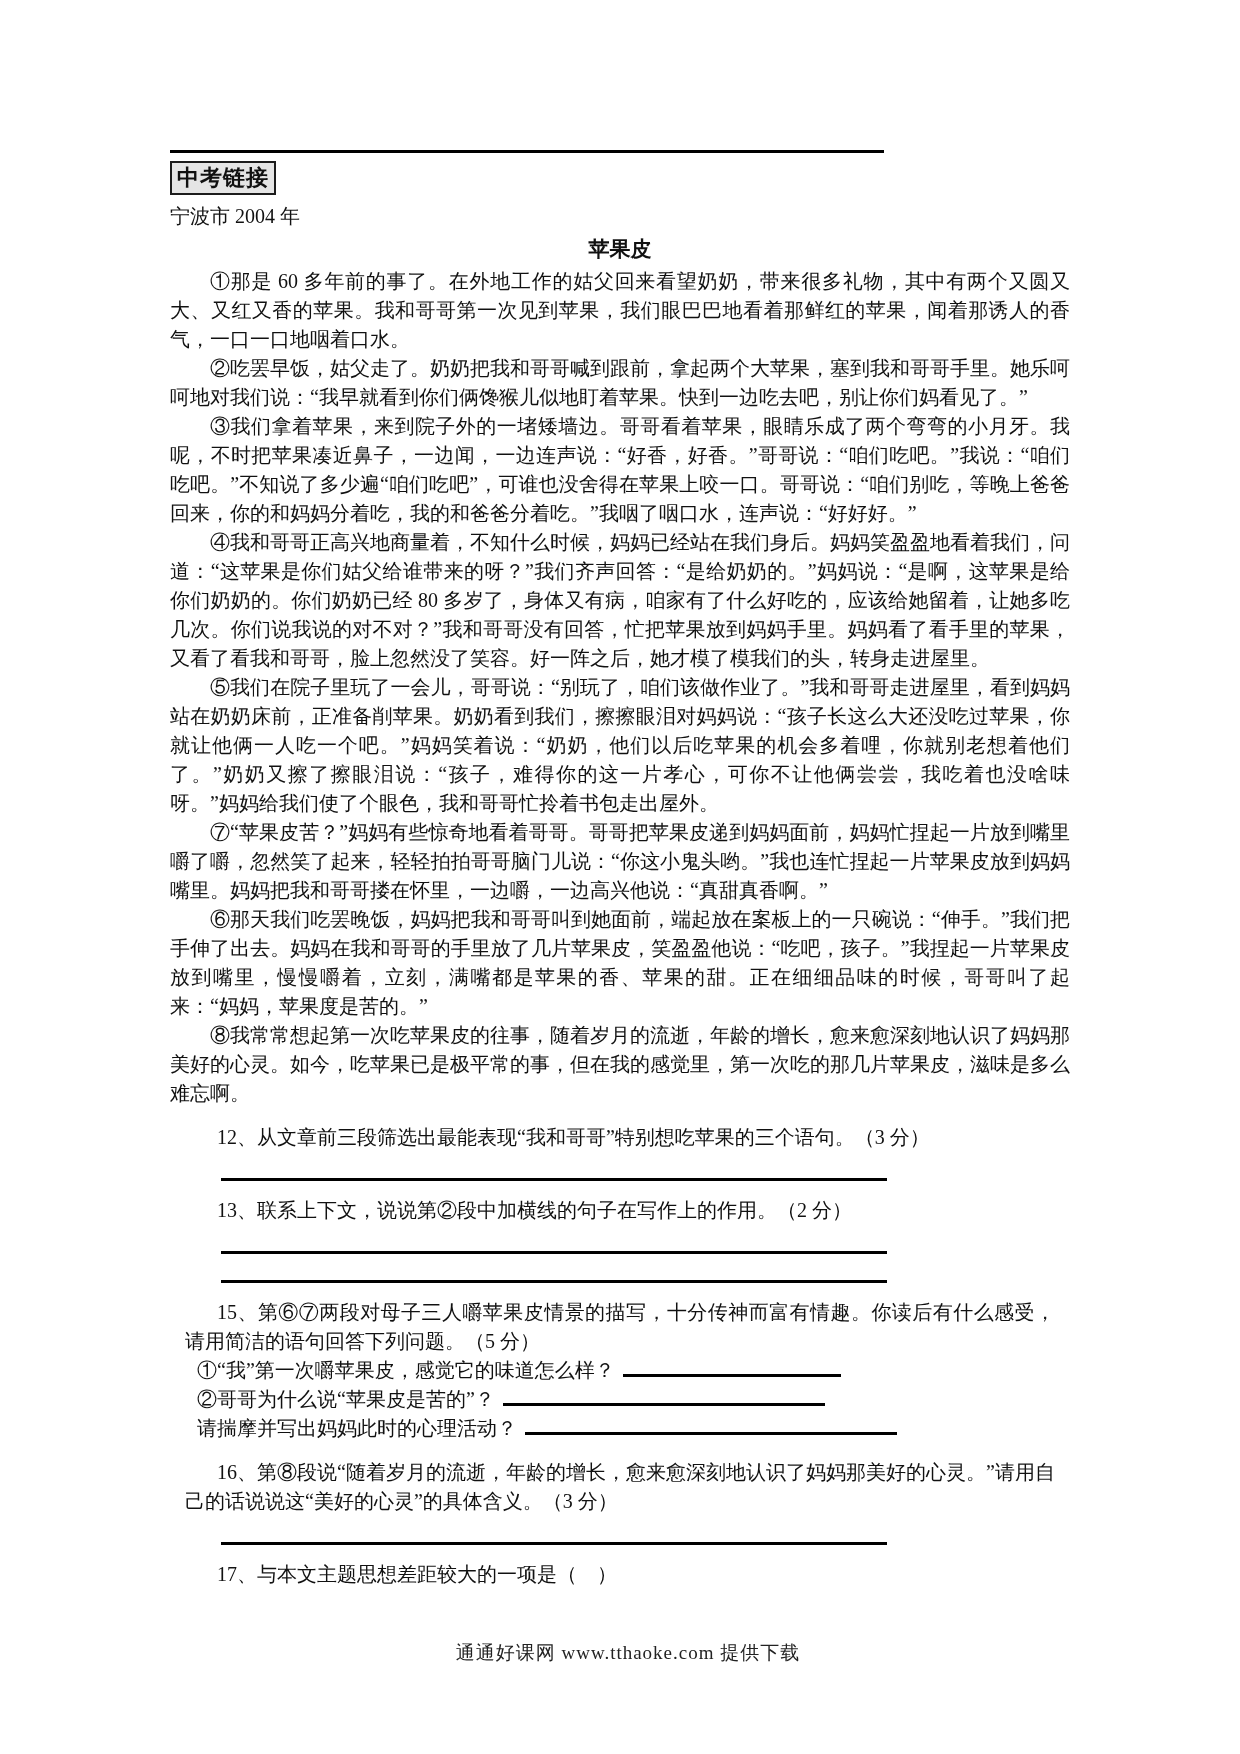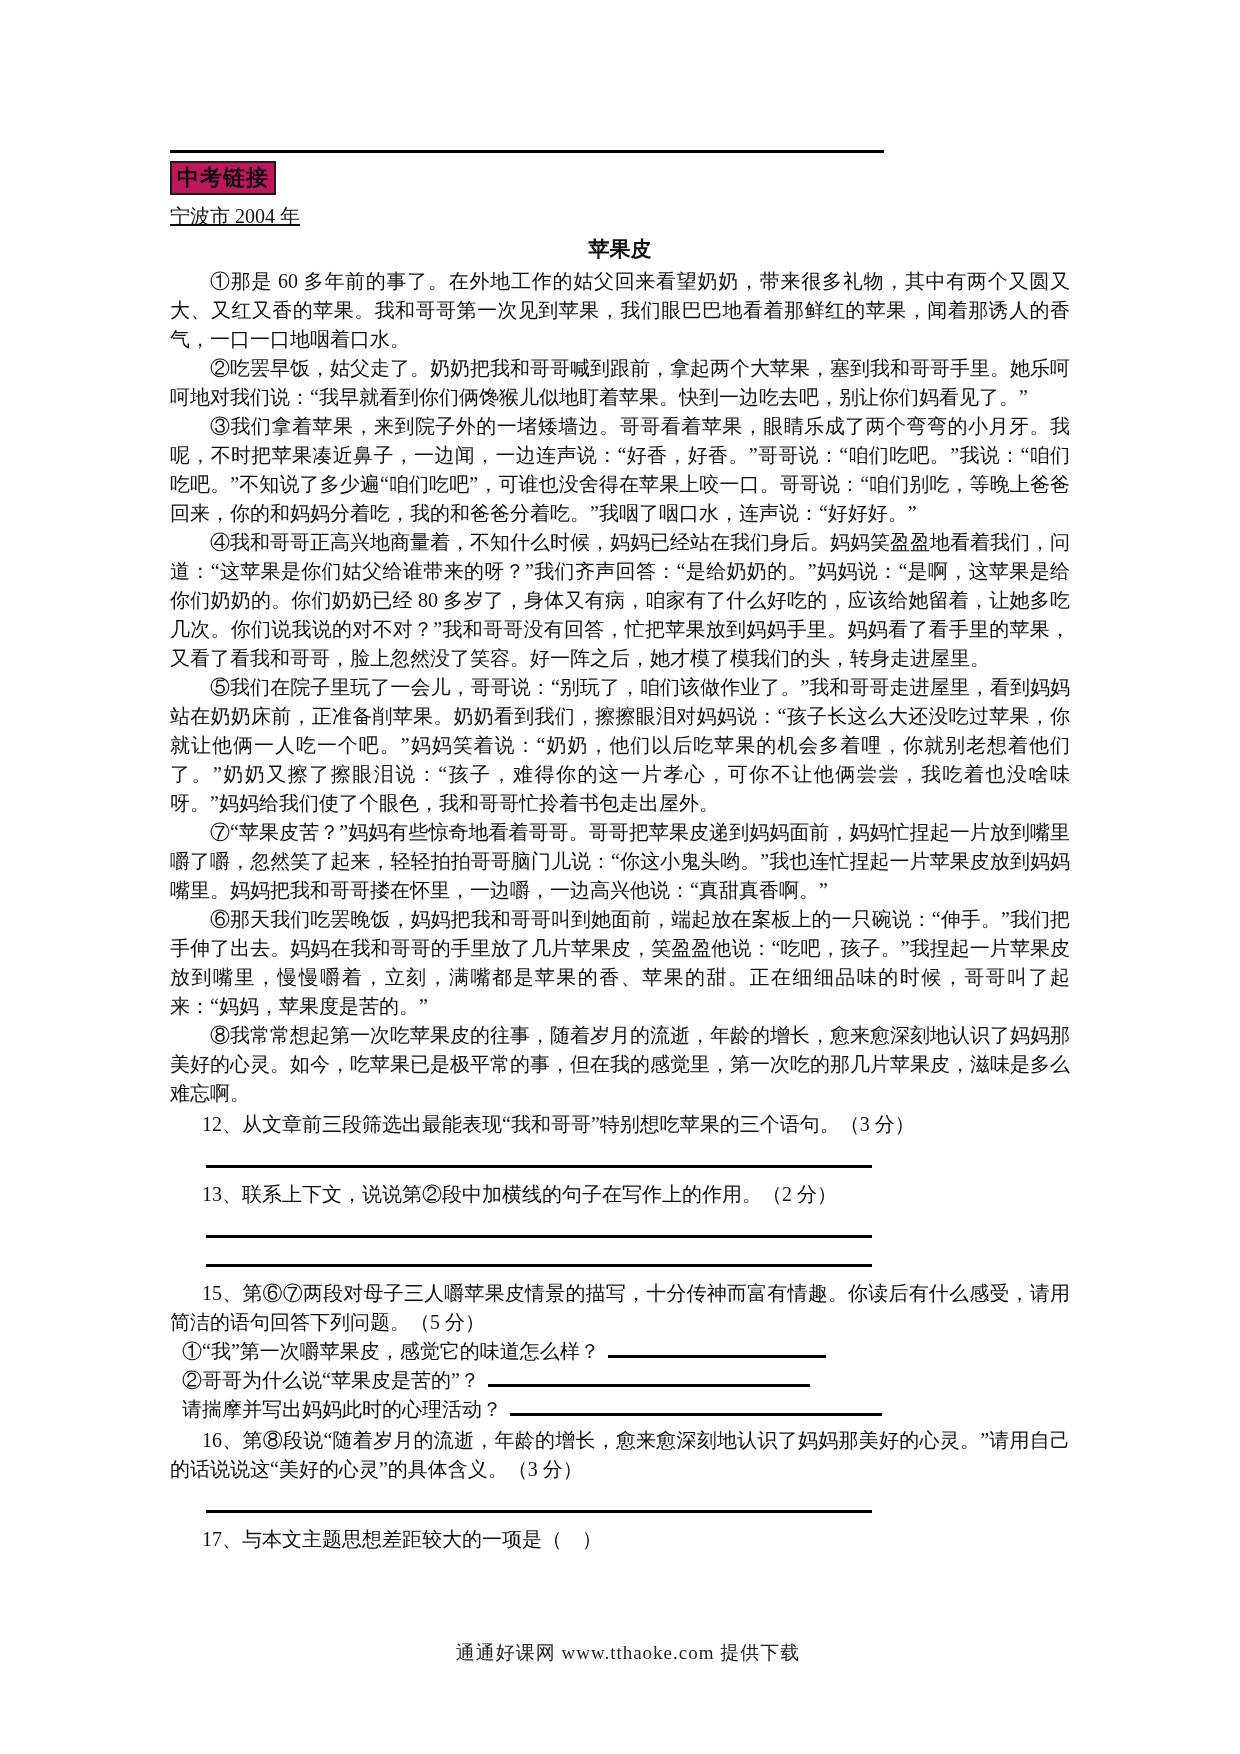--- a/index.html
+++ b/index.html
@@ -11,35 +11,35 @@
     padding:150px 170px 0 170px;
     font-family:"Liberation Serif","DejaVu Serif",serif;
     color:#111;
     overflow:hidden;
   }
   .top-rule{width:714px;height:0;border-top:3px solid #000;}
   .badge{
     display:inline-block;
     margin-top:8px;
     border:2px solid #1c1c1c;
-    background:#be185d;
+    background:#e5e5e5;
     font-weight:bold;
     font-size:22px;
     line-height:30px;
     padding:0 5px;
     letter-spacing:1px;
   }
-  .source{font-size:20px;line-height:29px;margin:7px 0 0 0;text-decoration:underline;}
+  .source{font-size:20px;line-height:29px;margin:7px 0 0 0;}
   .doc-title{font-size:21px;line-height:32px;text-align:center;margin:2px 0 2px 0;}
   .para{
     font-size:20px;line-height:29px;
     text-align:justify;text-indent:2em;
     margin:0;
   }
-  .q-block{margin:0;}
+  .q-block{margin:15px;}
   .q-text{
     font-size:20px;line-height:29px;
     text-align:justify;text-indent:1.6em;
     margin:2px 0 0 0;
   }
   .sub-q{font-size:20px;line-height:29px;margin:0;text-indent:0.6em;}
   .blank{
     display:inline-block;
     border-bottom:3px solid #000;
     height:16px;

